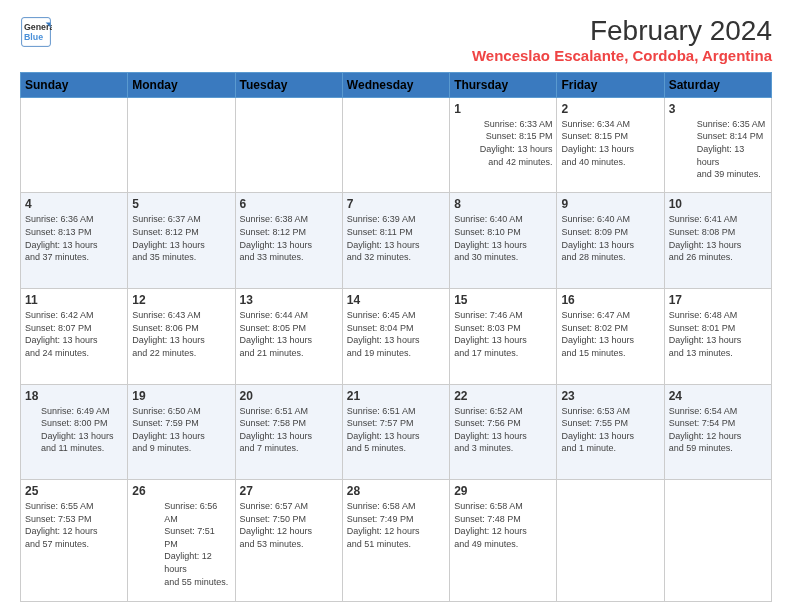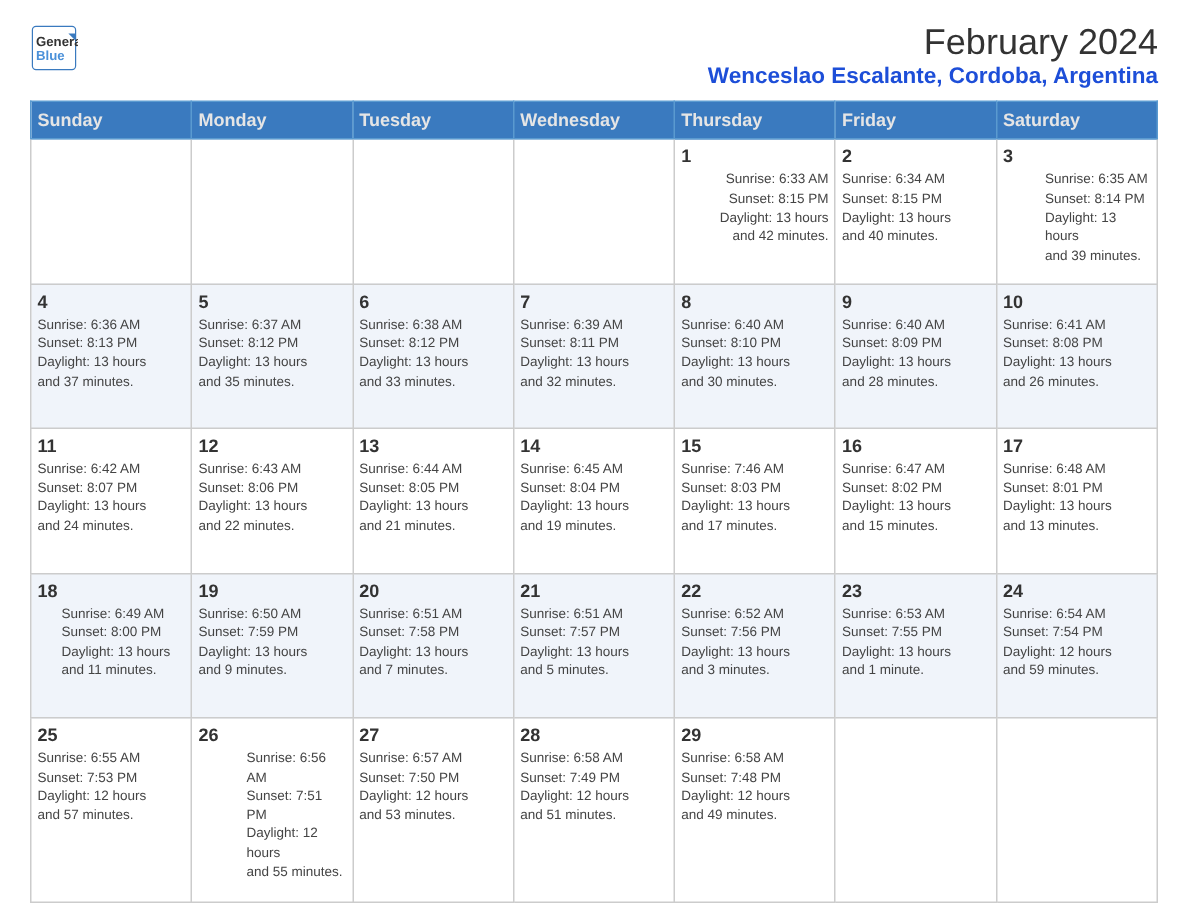--- a/index.html
+++ b/index.html
@@ -29,40 +29,40 @@
       gap: 4px;
     }
     .logo-icon {
       width: 32px;
       height: 32px;
     }
     .title-block {
       text-align: right;
     }
     .title-block h1 {
-      font-size: 24px;
+      font-size: 28px;
       font-weight: normal;
       color: #333;
       line-height: 1.1;
     }
     .title-block h2 {
       font-size: 15px;
       font-weight: bold;
-      color: #1d4ed8;
+      color: #ef4444;
     }
     .calendar {
       flex: 1;
       border: 1px solid #ccc;
       border-collapse: collapse;
       width: 100%;
       table-layout: fixed;
     }
     .calendar thead tr th {
       background-color: #3a7abf;
-      color: #e5e5e5;
+      color: #000000;
       font-size: 12px;
       font-weight: bold;
       padding: 5px 4px;
       border: 1px solid #5a9ad0;
       text-align: left;
     }
     .calendar tbody tr td {
       border: 1px solid #ccc;
       vertical-align: top;
       padding: 4px 4px 3px 4px;

